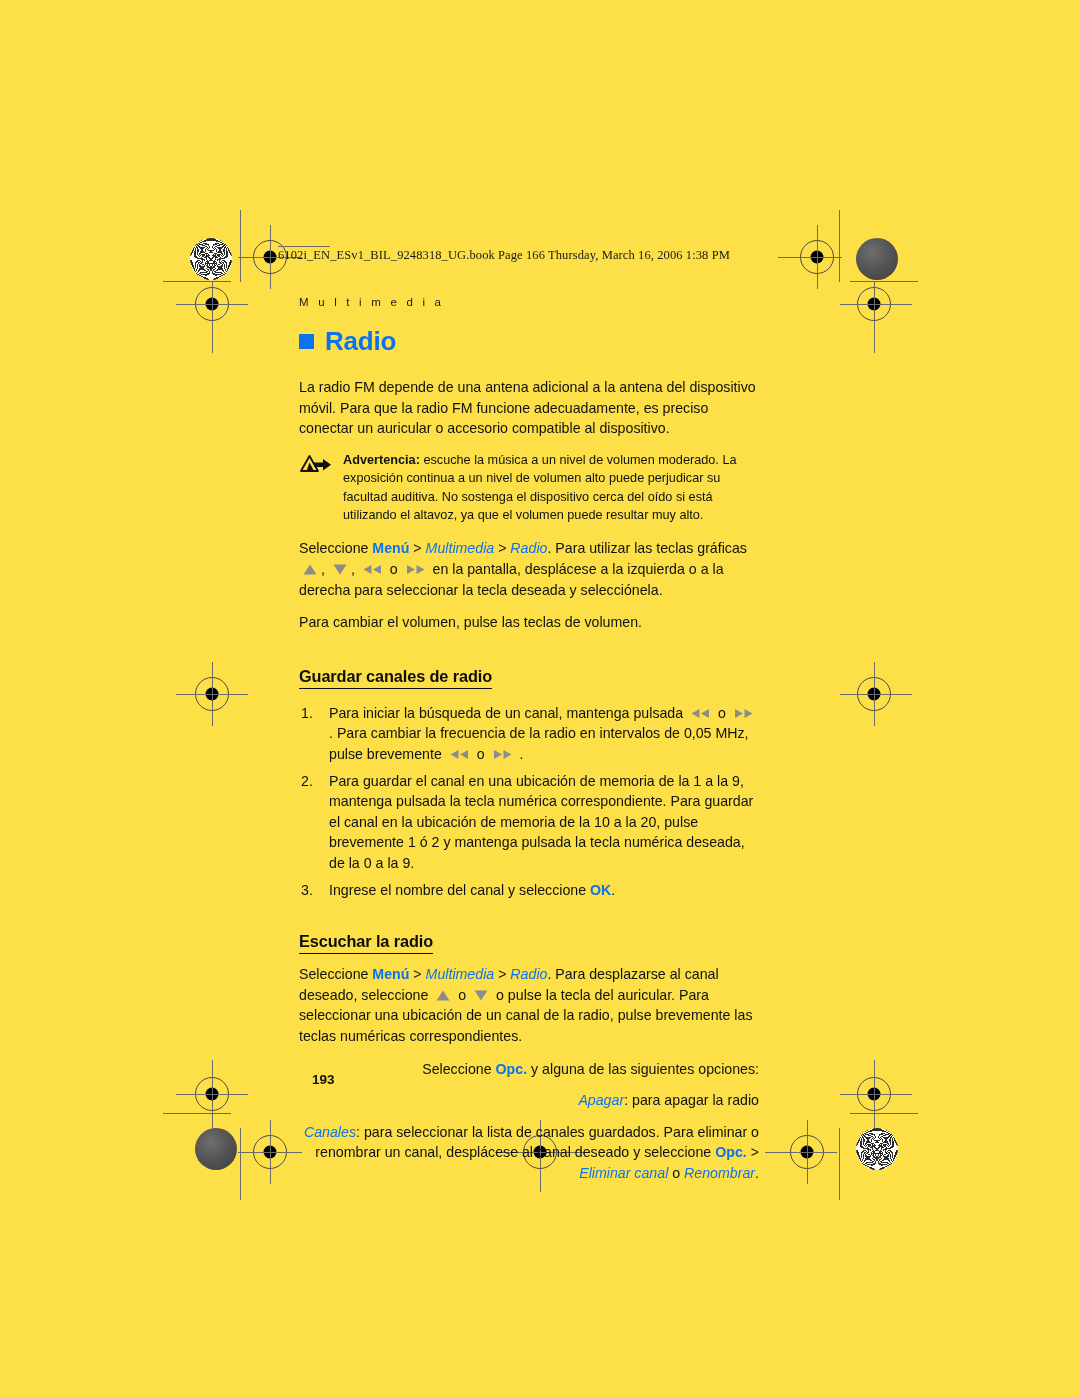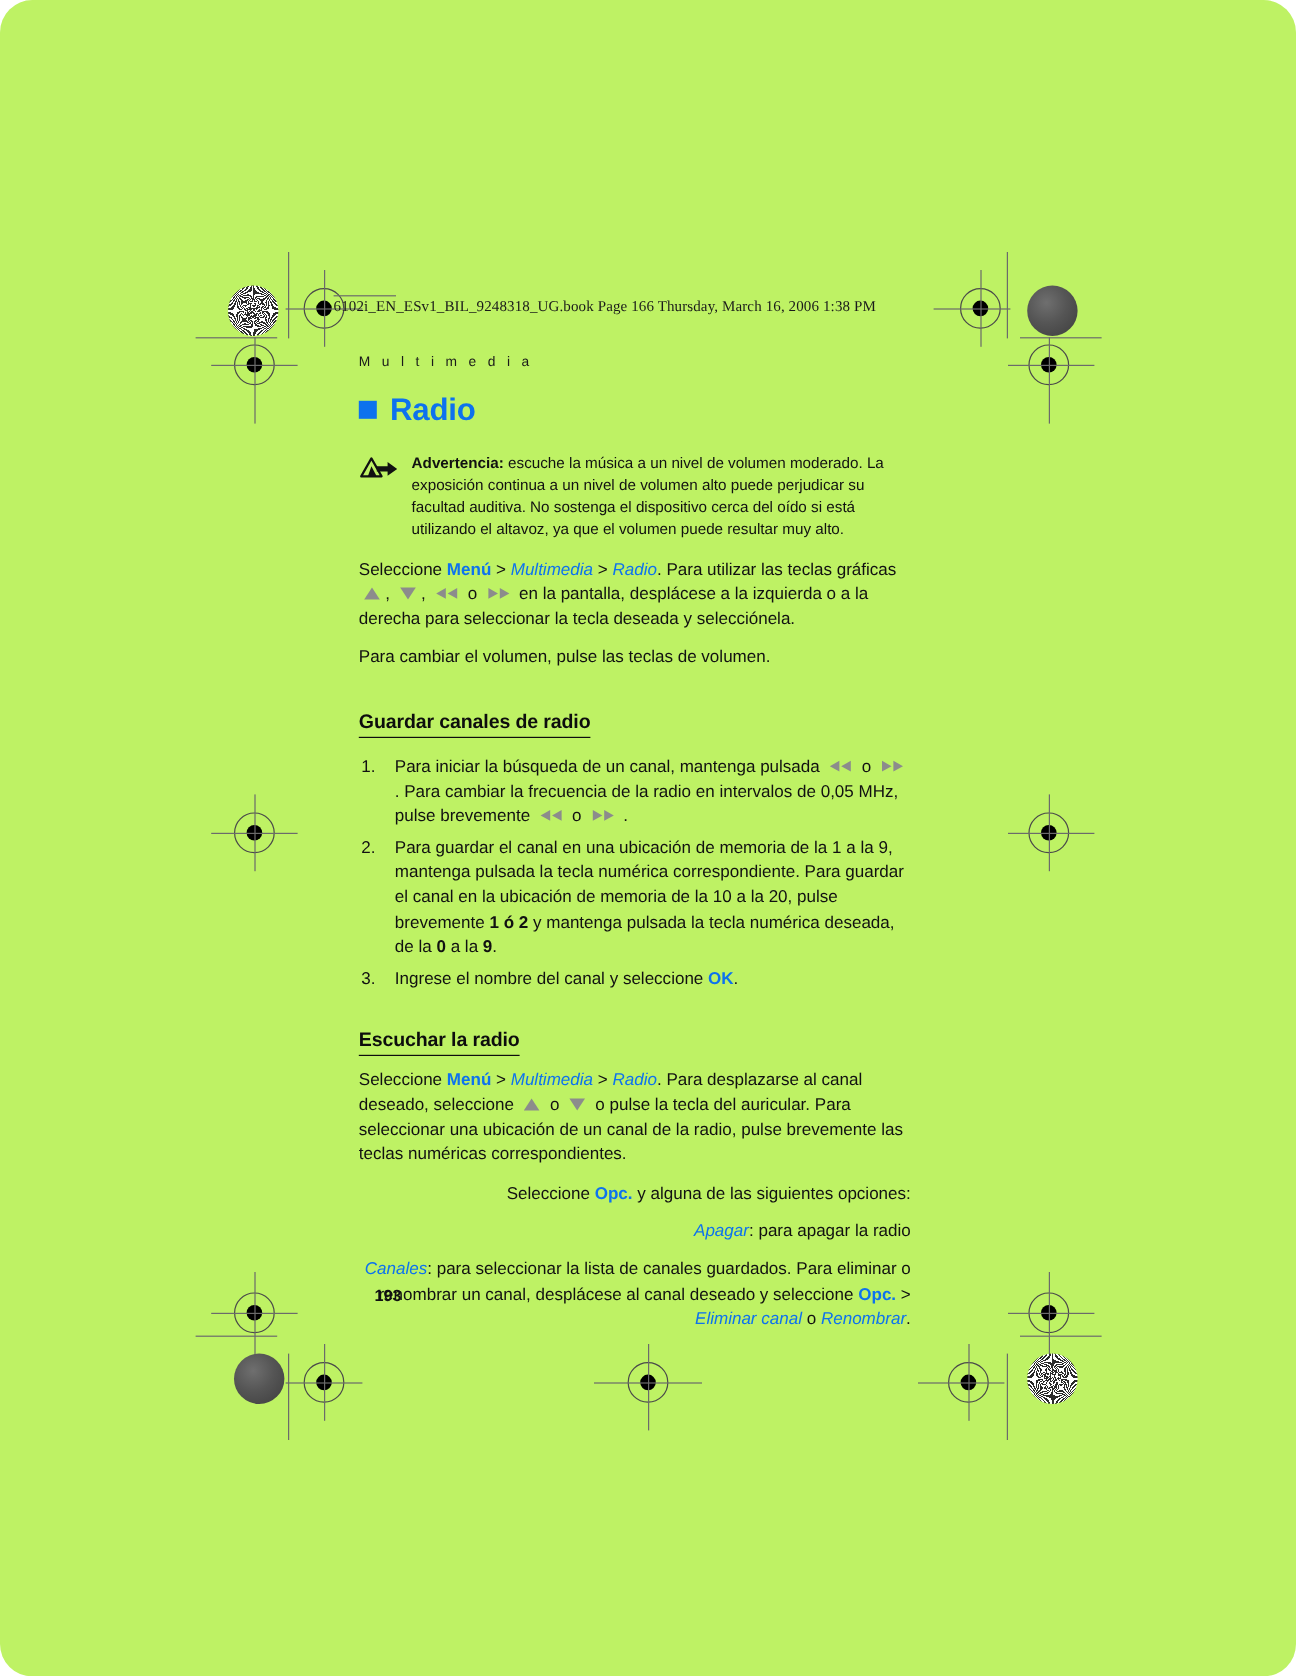--- a/index.html
+++ b/index.html
@@ -4,24 +4,23 @@
 <style>
   html, body {
     margin: 0;
     padding: 0;
     background: #ffffff;
   }
   .page {
     position: relative;
     width: 1080px;
     height: 1397px;
-    background: #bef264;
+    background: #fde047;
     font-family: "Liberation Sans", sans-serif;
     overflow: hidden;
-    border-radius: 27px;
   }
 
   
   .reg-target {
     position: absolute;
     width: 34px;
     height: 34px;
     border-radius: 50%;
     border: 1px solid #4a4a4a;
     box-sizing: border-box;
@@ -191,21 +190,21 @@
   
   .ui {              
     color: #0d72ee;
     font-weight: 700;
   }
   .ui-it {           
     color: #0d72ee;
     font-style: italic;
     font-weight: 400;
   }
-  .bold { font-weight: 700; }
+  .bold { font-weight: 400; }
   .gt { color: #111111; }
 
   
   .keyicon {
     display: inline-block;
     vertical-align: -2px;
     margin: 0 3px;
   }
   .keyicon svg { display: block; }
 
@@ -294,20 +293,21 @@
 
   <div class="content">
 
     <p class="running-head">M u l t i m e d i a</p>
 
     <h1 class="chapter-title">
       <span class="chapter-bullet"></span>
       <span>Radio</span>
     </h1>
 
+    <p class="body">La radio FM depende de una antena adicional a la antena del dispositivo móvil. Para que la radio FM funcione adecuadamente, es preciso conectar un auricular o accesorio compatible al dispositivo.</p>
 
     <div class="note">
       <div class="note-icon">
         <svg width="34" height="20" viewBox="0 0 34 20">
           <path d="M10.5 2 L19 17 L2 17 Z" fill="none" stroke="#111111" stroke-width="1.8" stroke-linejoin="round"></path>
           <path d="M10.5 8.5 L15 17 L7.5 17 Z" fill="#111111"></path>
           <path d="M15 8.5 L24 8.5 L24 5 L32 10.8 L24 16.5 L24 13 L15 13 Z" fill="#111111"></path>
         </svg>
       </div>
       <div class="note-text">

